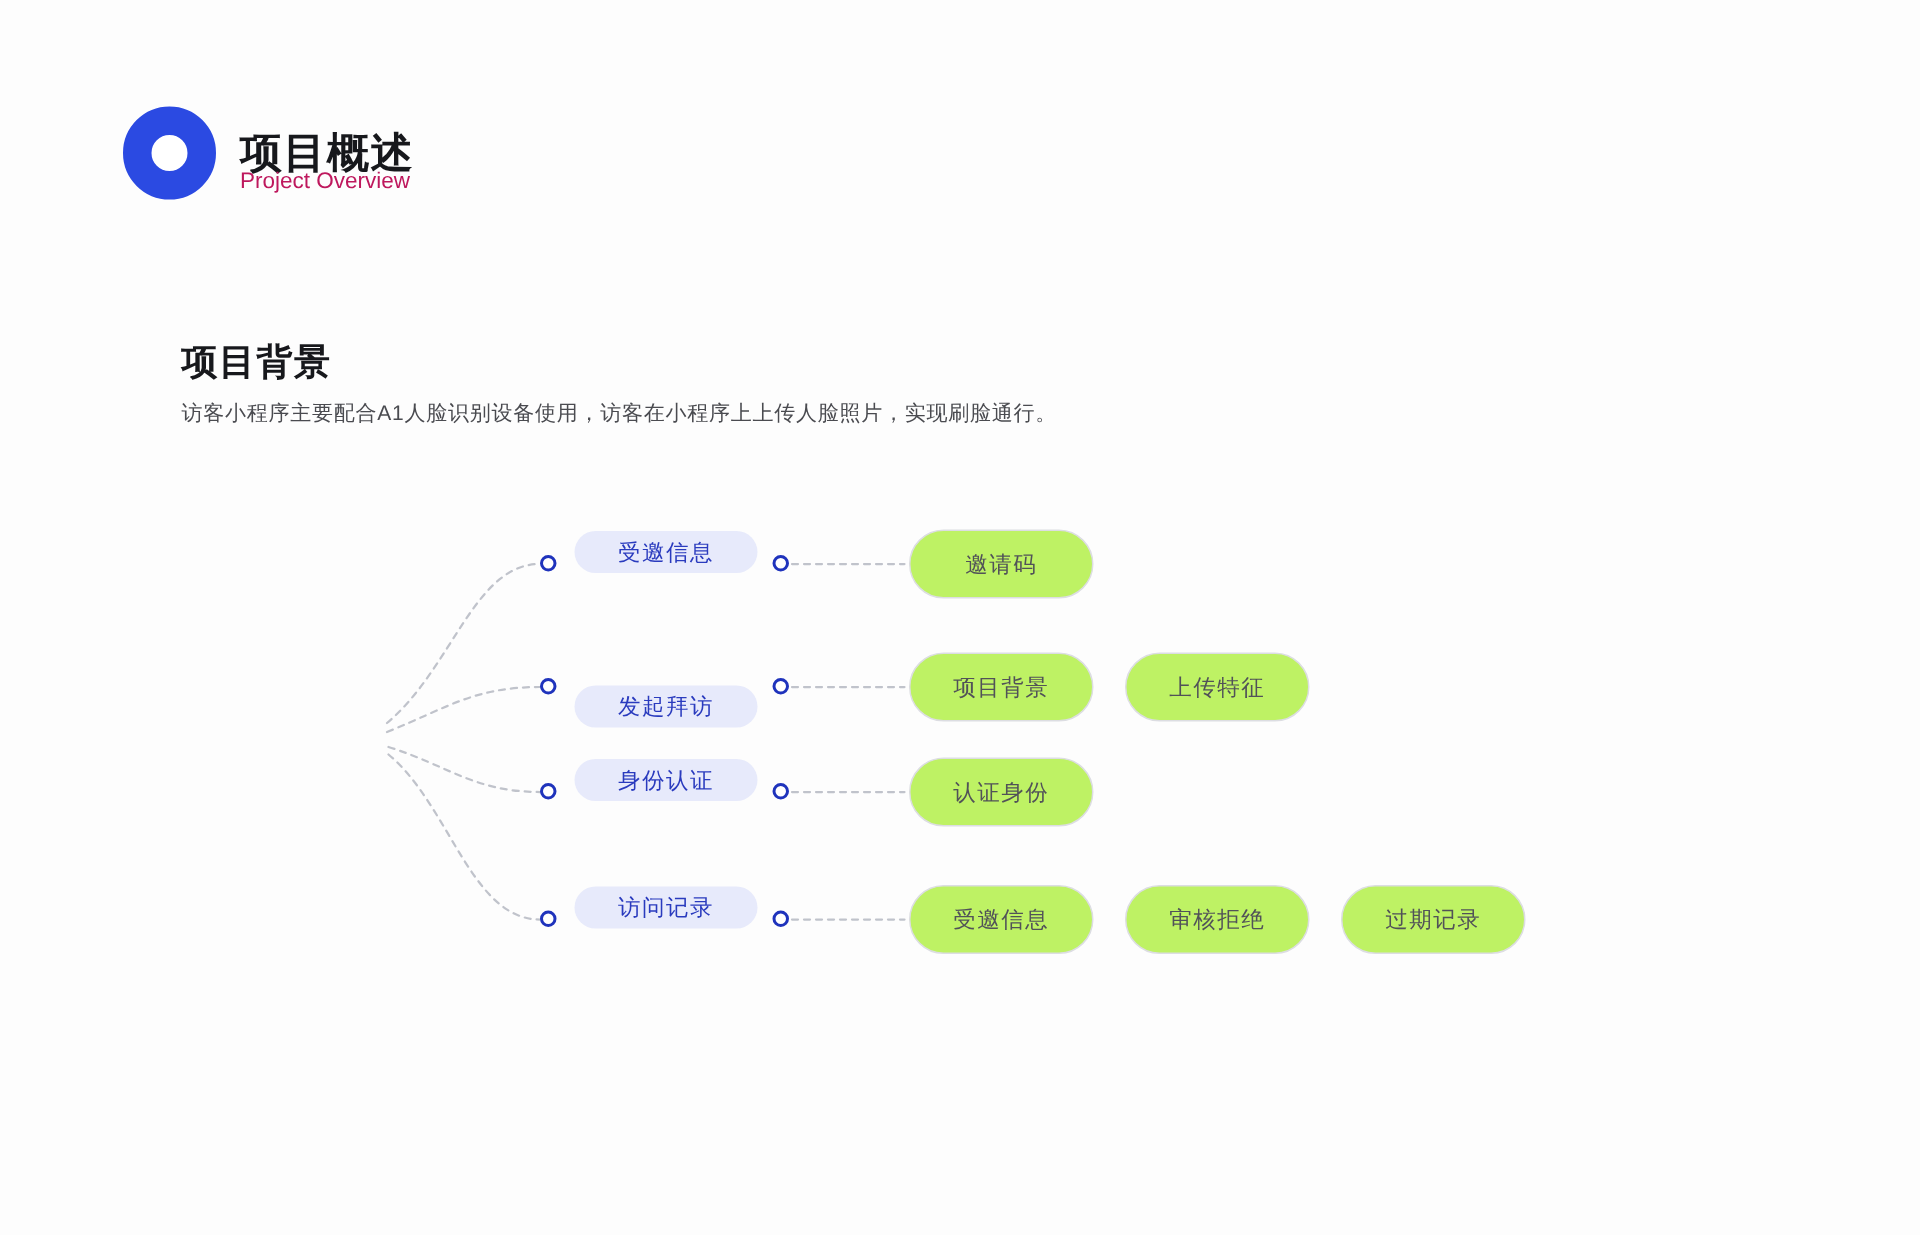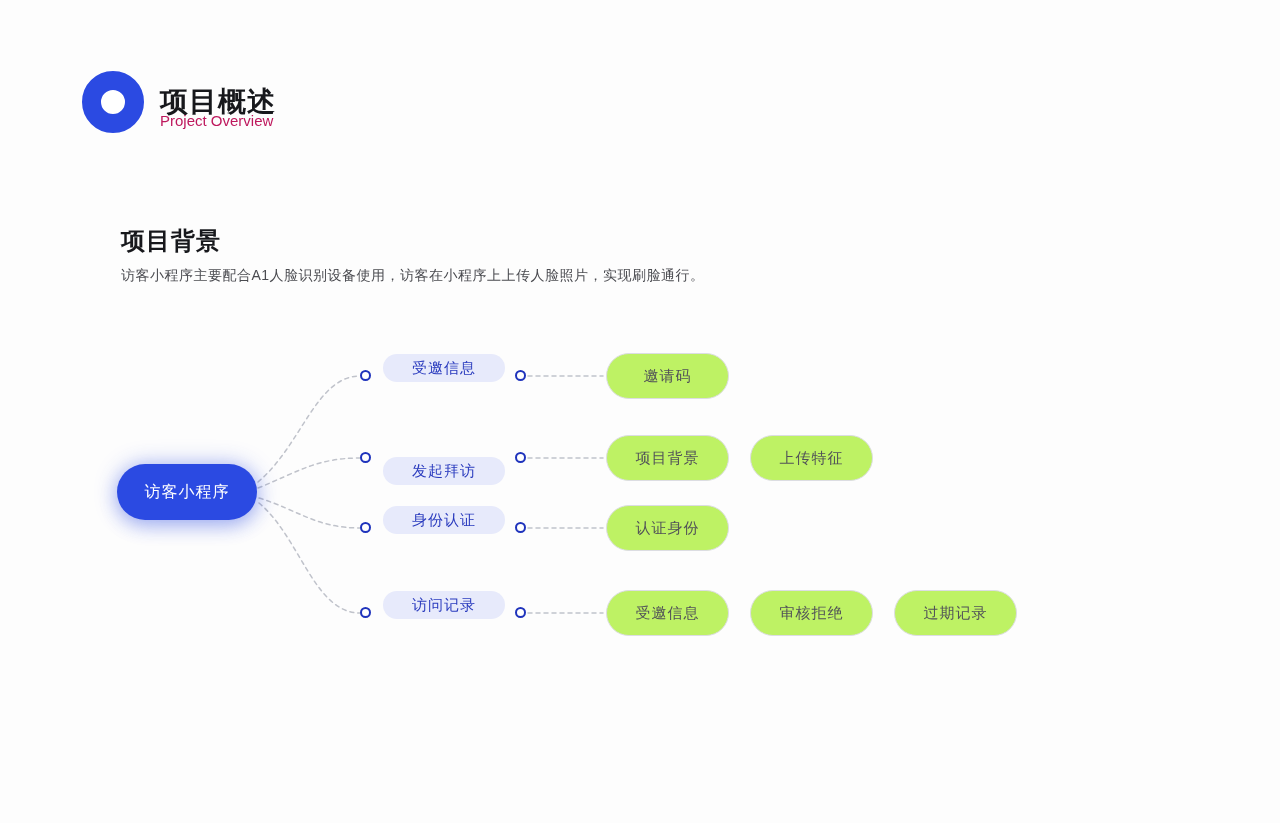--- a/index.html
+++ b/index.html
@@ -88,21 +88,20 @@
   <svg class="connectors" width="1280" height="823" viewBox="0 0 1280 823" id="connector-svg">
       <path d="M258,482 C302,445 316,376 360,376"></path>
       <path d="M528,376 L603,376"></path>
       <path d="M258,488 C298,472 316,458 360,458"></path>
       <path d="M528,458 L603,458"></path>
       <path d="M259,498 C298,510 316,528 360,528"></path>
       <path d="M528,528 L603,528"></path>
       <path d="M259,503 C300,537 314,613 360,613"></path>
       <path d="M528,613 L603,613"></path>
     </svg>
-  <div class="root-node">访客小程序</div>
   <div id="branch-layer">
       <div class="dot" style="left: 360px; top: 370px;"></div>
       <div class="branch-node" style="left: 383px; top: 354px;">受邀信息</div>
       <div class="dot" style="left: 515px; top: 370px;"></div>
       <div class="leaf-node" style="left: 606px; top: 353px;">邀请码</div>
       <div class="dot" style="left: 360px; top: 452px;"></div>
       <div class="branch-node" style="left: 383px; top: 436px; margin-top: 21px;">发起拜访</div>
       <div class="dot" style="left: 515px; top: 452px;"></div>
       <div class="leaf-node" style="left: 606px; top: 435px;">项目背景</div>
       <div class="leaf-node" style="left: 750px; top: 435px;">上传特征</div>

